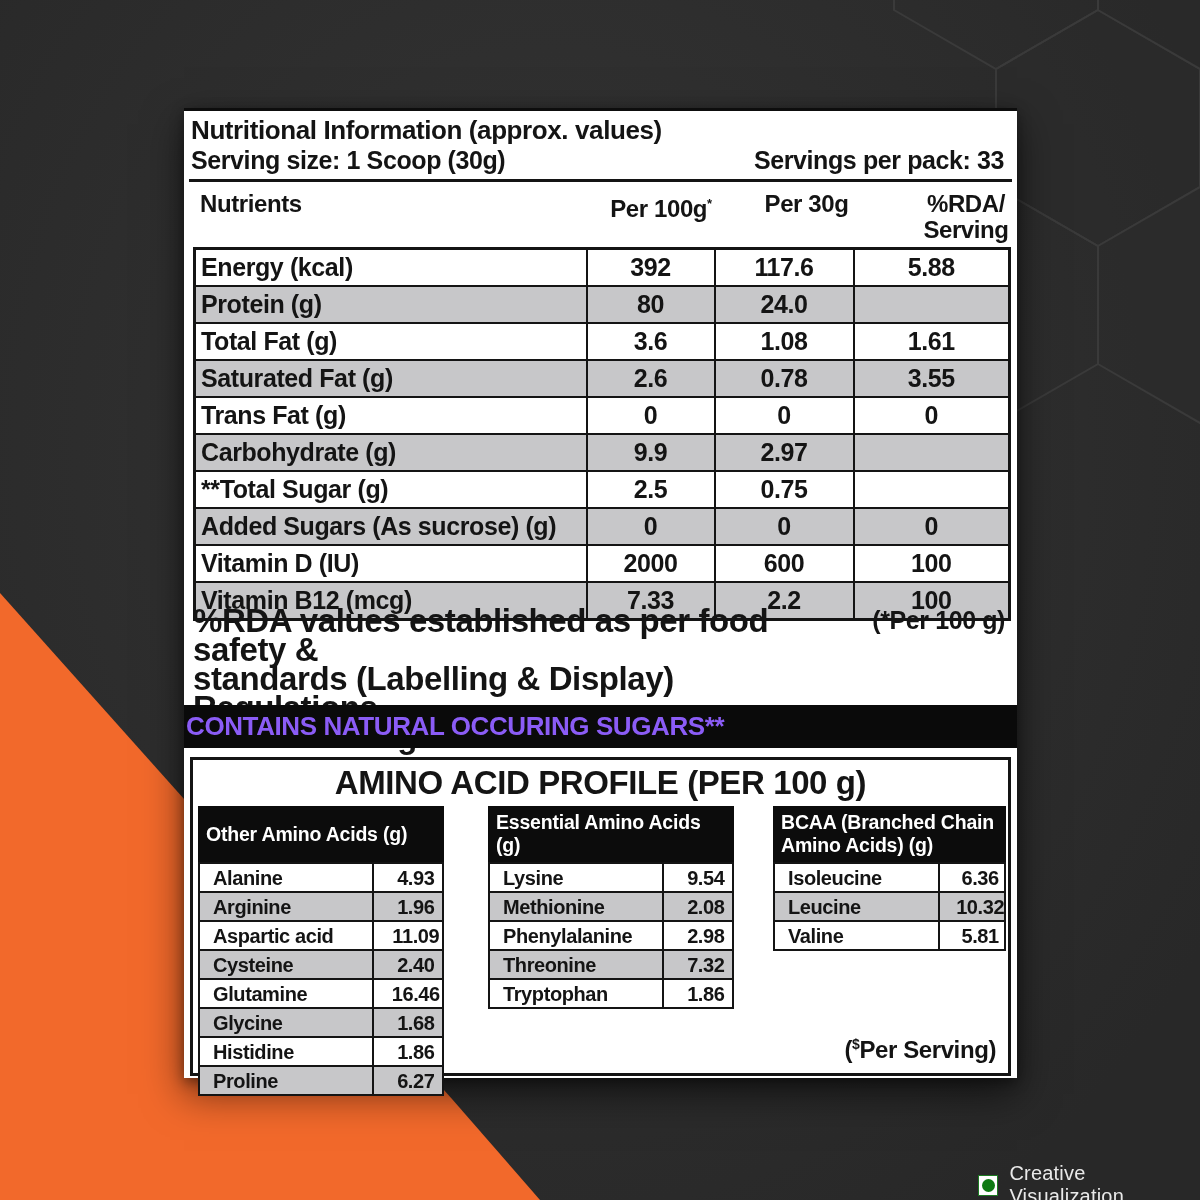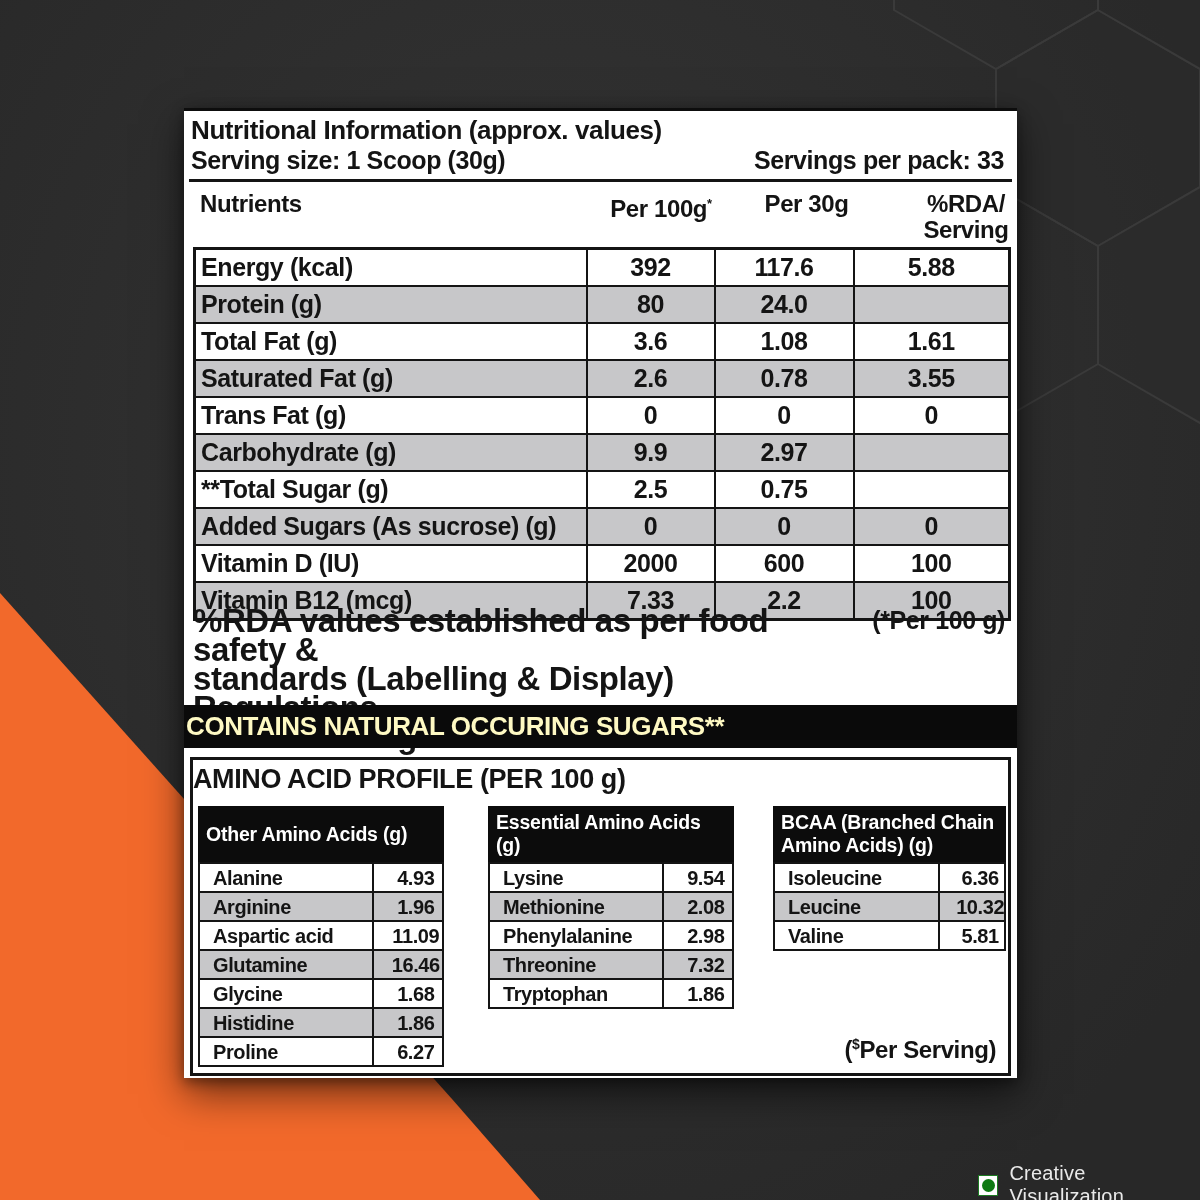--- a/index.html
+++ b/index.html
@@ -30,24 +30,24 @@
   .cols-header .ch.first{text-align:left;padding-left:7px;}
   .cols-header sup{font-size:13px;}
   .rda-line{display:block;}
   table{border-collapse:collapse;table-layout:fixed;}
   .main-table{position:absolute;left:9px;top:139px;width:815px;border:3px solid #141414;}
   .main-table td{border:2px solid #141414;height:35px;padding:0;font-size:25px;font-weight:bold;text-align:center;line-height:1;overflow:hidden;white-space:nowrap;}
   .main-table td:first-child{text-align:left;padding-left:5px;}
   .main-table tr:nth-child(even) td{background:#c7c7c9;}
   .footnote{position:absolute;left:9px;top:498px;width:640px;font-size:33px;font-weight:bold;line-height:29px;white-space:pre-line;}
   .footnote-right{position:absolute;right:12px;top:498px;font-size:25px;font-weight:bold;}
-  .banner{position:absolute;left:0;top:597px;width:100%;height:43px;background:#0a0a0a;color:#fef9c3;font-size:26px;font-weight:bold;line-height:43px;padding-left:2px;box-sizing:border-box;white-space:nowrap;}
+  .banner{position:absolute;left:0;top:597px;width:100%;height:43px;background:#0a0a0a;color:#8b5cf6;font-size:26px;font-weight:bold;line-height:43px;padding-left:2px;box-sizing:border-box;white-space:nowrap;}
   
   .panel{position:absolute;left:6px;top:649px;width:821px;height:319px;border:3px solid #141414;box-sizing:border-box;background:#fff;}
-  .panel-title{position:absolute;left:0;top:4px;width:100%;text-align:left;font-size:27px;font-weight:bold;}
+  .panel-title{position:absolute;left:0;top:4px;width:100%;text-align:center;font-size:33px;font-weight:bold;}
   .group{position:absolute;top:46px;}
   .g1{left:5px;width:246px;}
   .g2{left:295px;width:246px;}
   .g3{left:580px;width:233px;}
   .ghead{height:56px;background:#0c0c0c;color:#fff;font-size:19.5px;font-weight:bold;line-height:23px;display:flex;align-items:center;padding:0 8px;box-sizing:border-box;letter-spacing:-0.2px;}
   .amino-table{width:100%;border:2px solid #141414;}
   .amino-table td{border:2px solid #141414;height:27px;padding:0;font-size:20px;font-weight:bold;line-height:1;overflow:hidden;white-space:nowrap;}
   .amino-table td:first-child{padding-left:13px;width:65%;}
   .amino-table td:last-child{text-align:center;padding-left:16px;}
   .amino-table tr:nth-child(even) td{background:#c7c7c9;}
@@ -189,20 +189,24 @@
               </tr>
               <tr>
                 <td>Arginine</td>
                 <td>1.96</td>
               </tr>
               <tr>
                 <td>Aspartic acid</td>
                 <td>11.09</td>
               </tr>
               <tr>
+                <td>Cysteine</td>
+                <td>2.40</td>
+              </tr>
+              <tr>
                 <td>Glutamine</td>
                 <td>16.46</td>
               </tr>
               <tr>
                 <td>Glycine</td>
                 <td>1.68</td>
               </tr>
               <tr>
                 <td>Histidine</td>
                 <td>1.86</td>

